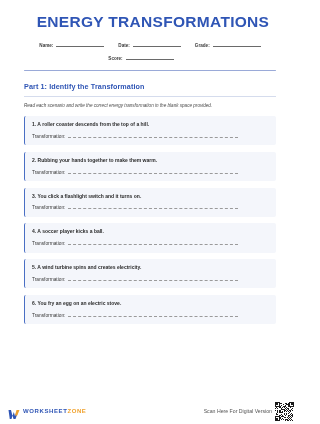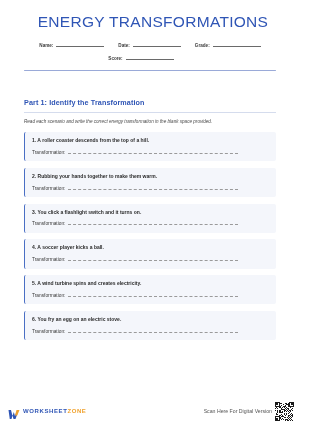--- a/index.html
+++ b/index.html
@@ -24,21 +24,21 @@
   }
 
   
   .header {
     padding-top: 14px;
   }
   .title {
     text-align: center;
     color: #2f55b5;
     font-size: 15.5px;
-    font-weight: normal;
+    font-weight: bold;
     letter-spacing: 0.3px;
     line-height: 1;
     margin: 0 0 11px 6px;
   }
   .meta-row {
     display: flex;
     justify-content: center;
     align-items: baseline;
     gap: 14px;
     padding: 0 24px;
@@ -72,21 +72,21 @@
 
   .header-rule {
     margin: 9px 24px 0 24px;
     height: 1.6px;
     background: #9aaad8;
     border-radius: 1px;
   }
 
   
   .section {
-    margin-top: 27px;
+    margin-top: 11px;
     padding: 0 24px;
   }
   .section-title {
     color: #2f55b5;
     font-size: 7.2px;
     font-weight: bold;
     letter-spacing: 0.1px;
     margin: 0 0 5px 0;
   }
   .section-rule {

